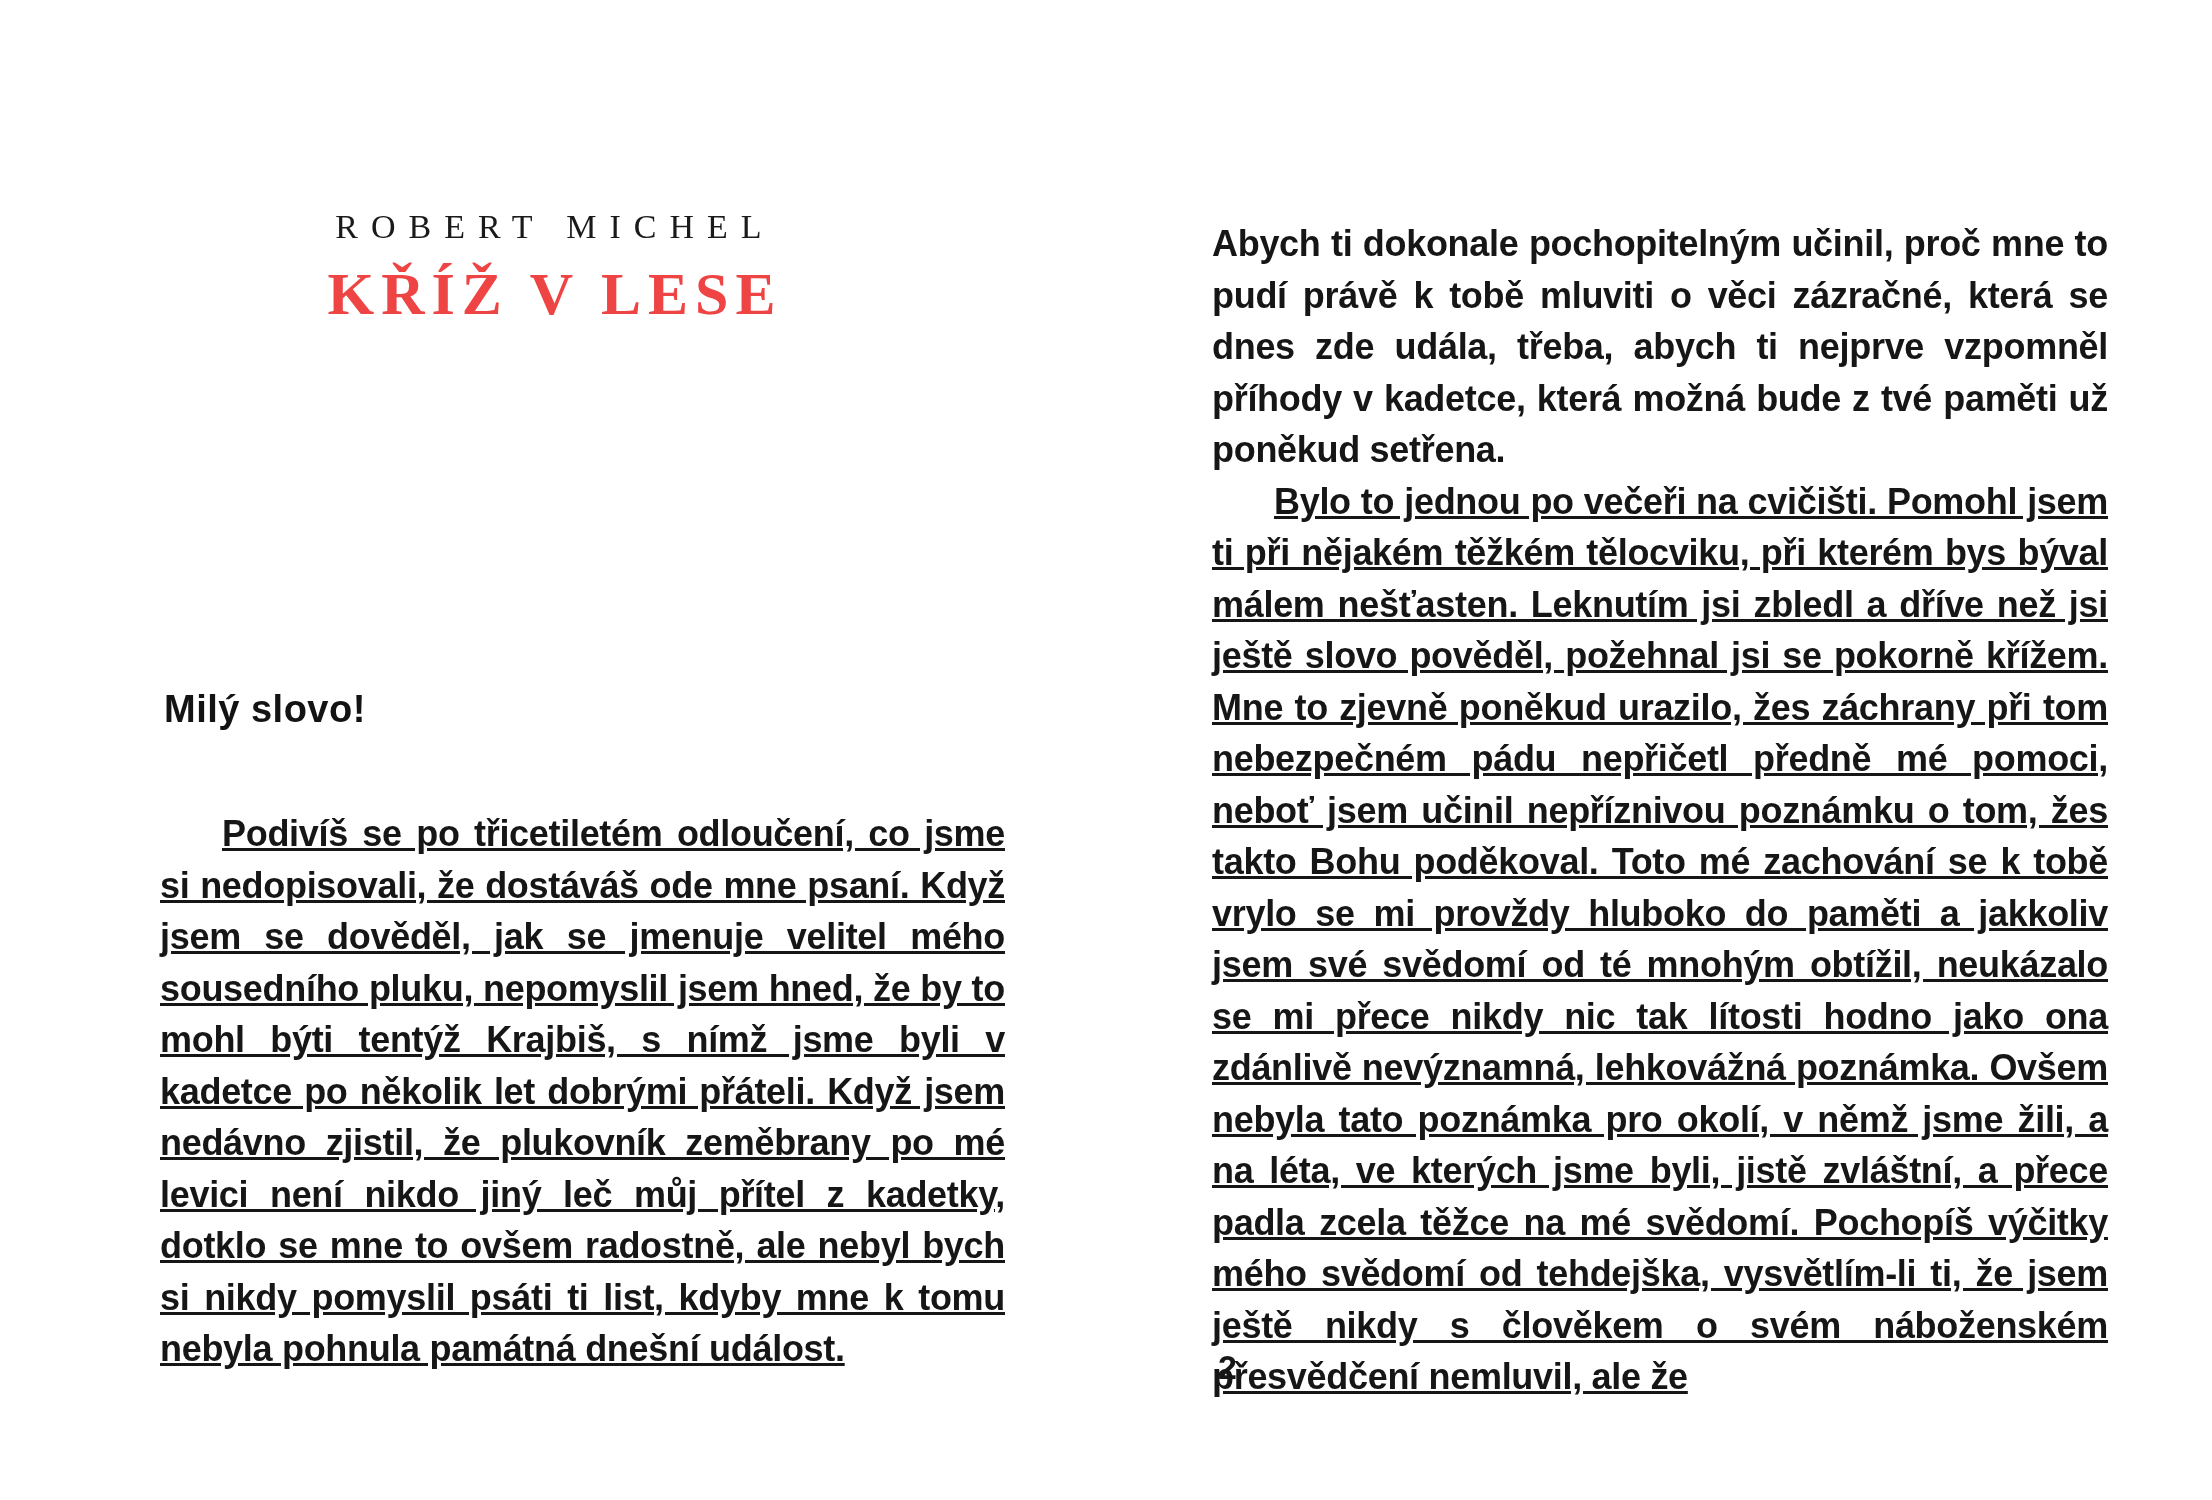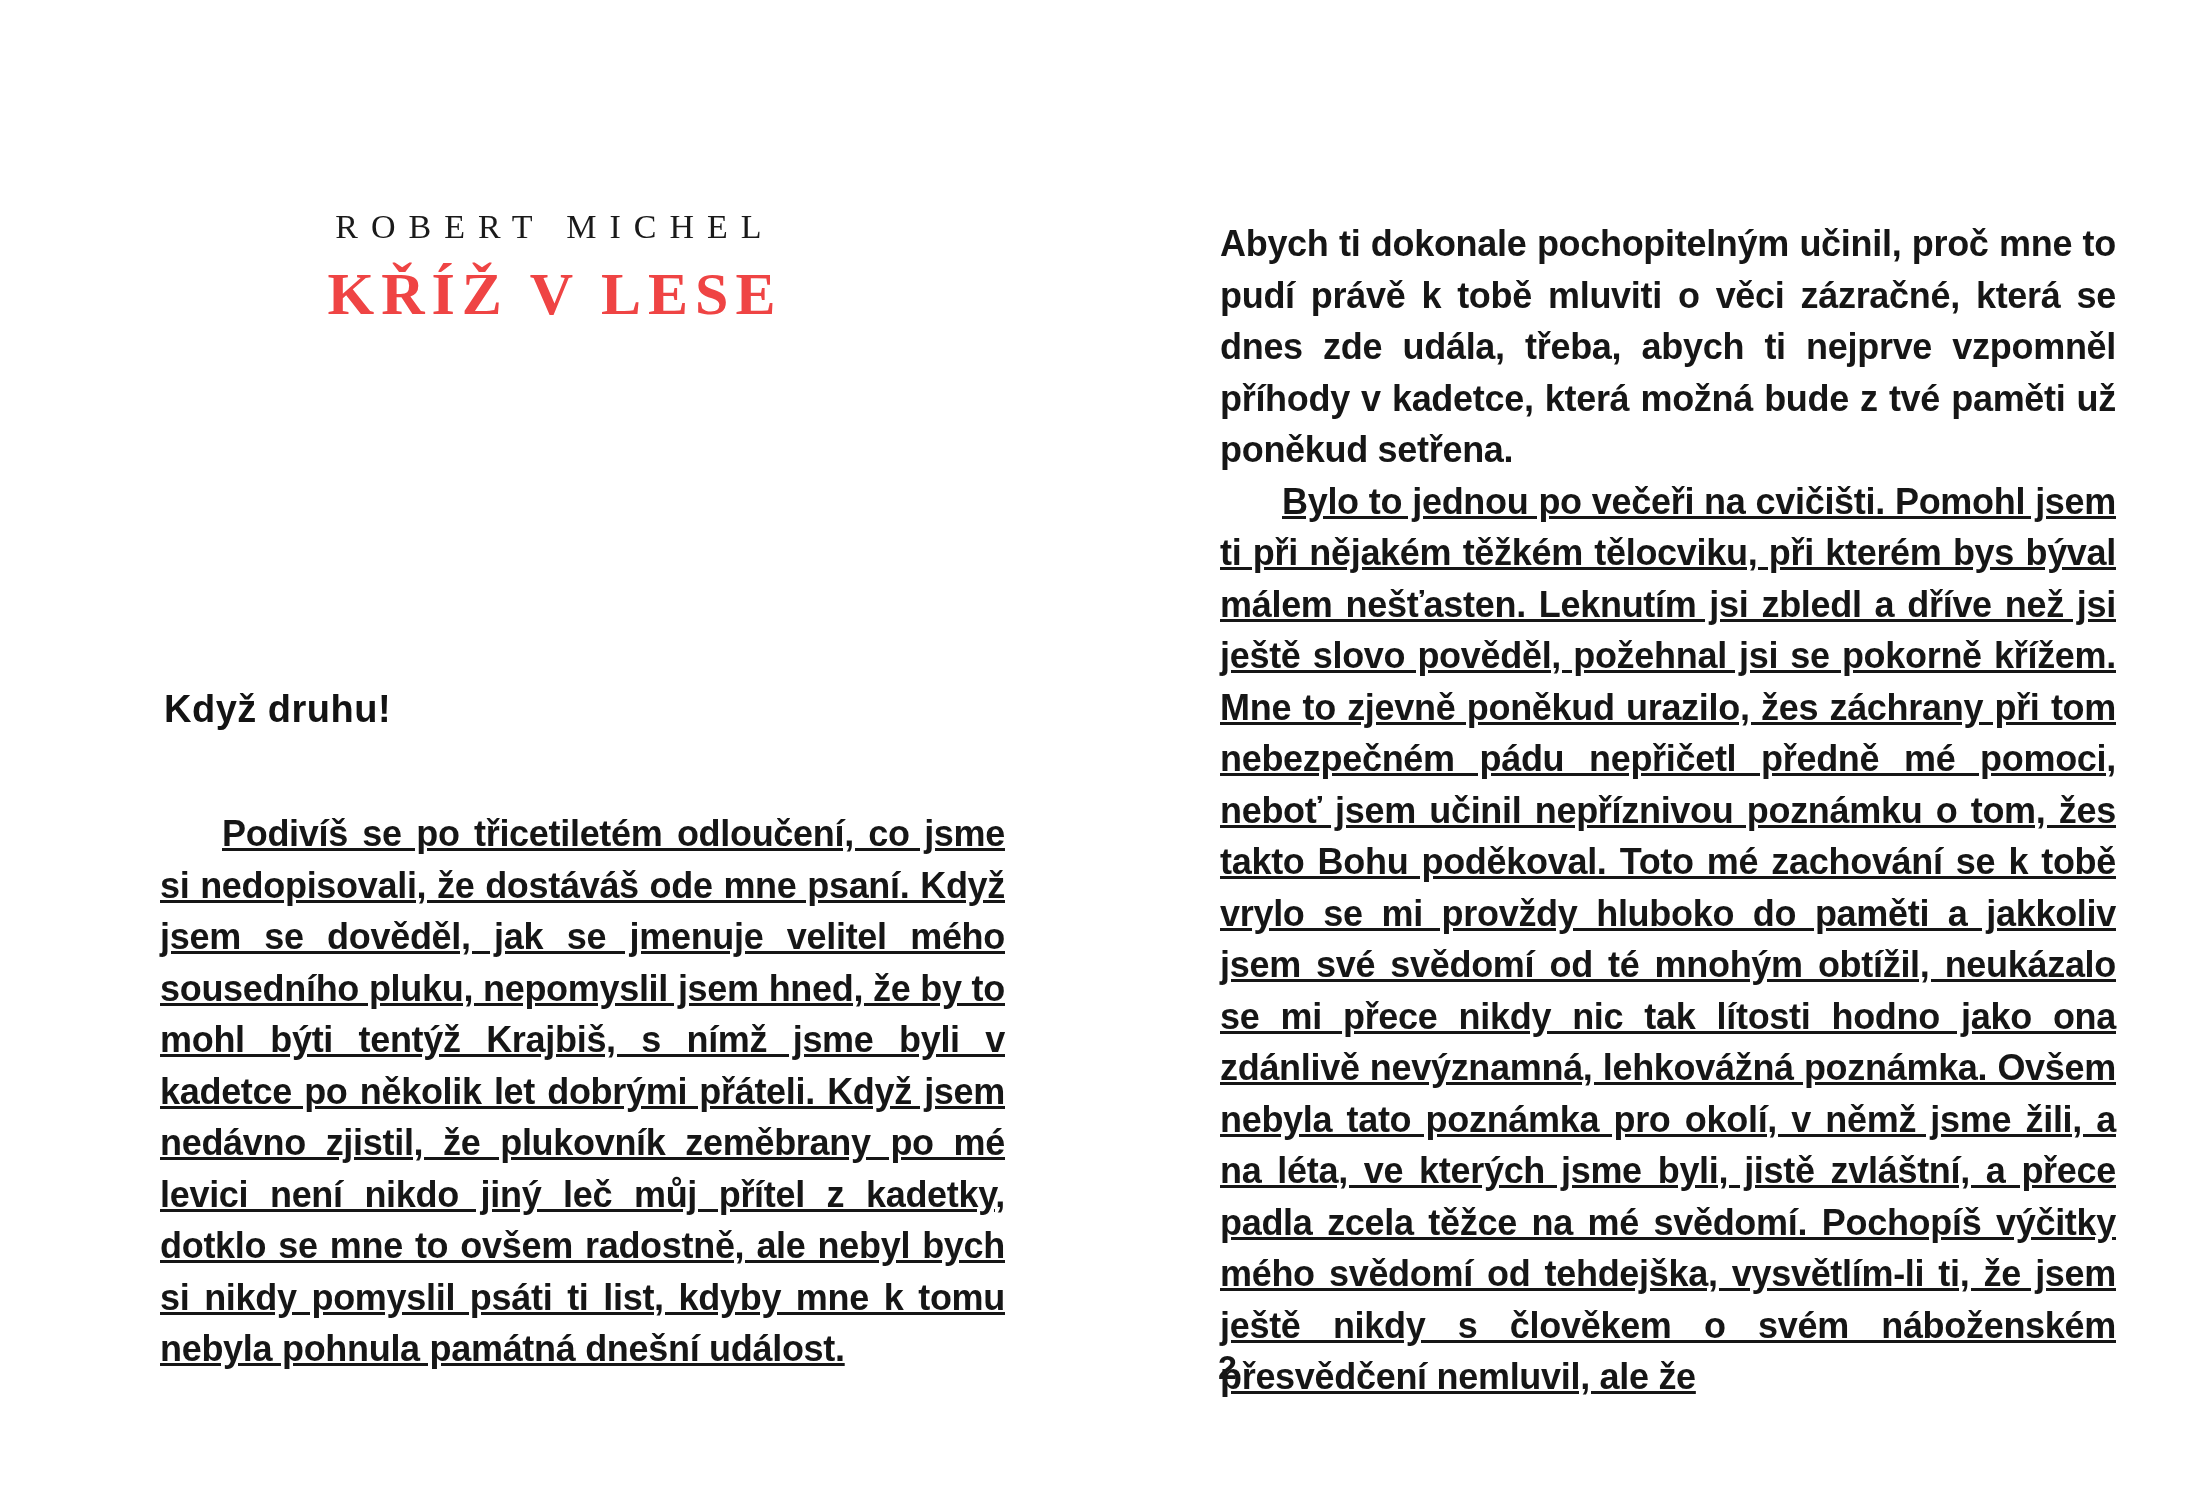--- a/index.html
+++ b/index.html
@@ -65,21 +65,21 @@
   }
   .left-paragraph-wrap {
     position: absolute;
     top: 808px;
     left: 0;
     width: 845px;
   }
   .right-text-wrap {
     position: absolute;
     top: 218px;
-    left: 8px;
+    left: 0;
     width: 896px;
   }
   .body-text p {
     margin: 0;
   }
   .indent-first {
     text-indent: 62px;
     text-decoration: underline;
   }
   .page-number {
@@ -94,21 +94,21 @@
 </head>
 <body>
 
 <div class="page page-left">
 
   <div class="title-block">
     <div class="author">ROBERT MICHEL</div>
     <div class="book-title">KŘÍŽ V LESE</div>
   </div>
 
-  <div class="salutation">Když druhu!</div>
+  <div class="salutation">Milý slovo!</div>
 
   <div class="left-paragraph-wrap body-text">
     <p class="indent-first">Podivíš se po třicetiletém odloučení, co jsme si nedopisovali, že dostáváš ode mne psaní. Když jsem se dověděl, jak se jmenuje velitel mého sousedního pluku, nepomyslil jsem hned, že by to mohl býti tentýž Krajbiš, s nímž jsme byli v kadetce po několik let dobrými přáteli. Když jsem nedávno zjistil, že plukovník zeměbrany po mé levici není nikdo jiný leč můj přítel z kadetky, dotklo se mne to ovšem radostně, ale nebyl bych si nikdy pomyslil psáti ti list, kdyby mne k tomu nebyla pohnula památná dnešní událost.</p>
   </div>
 
 </div>
 
 <div class="page page-right">
 
   <div class="right-text-wrap body-text">

